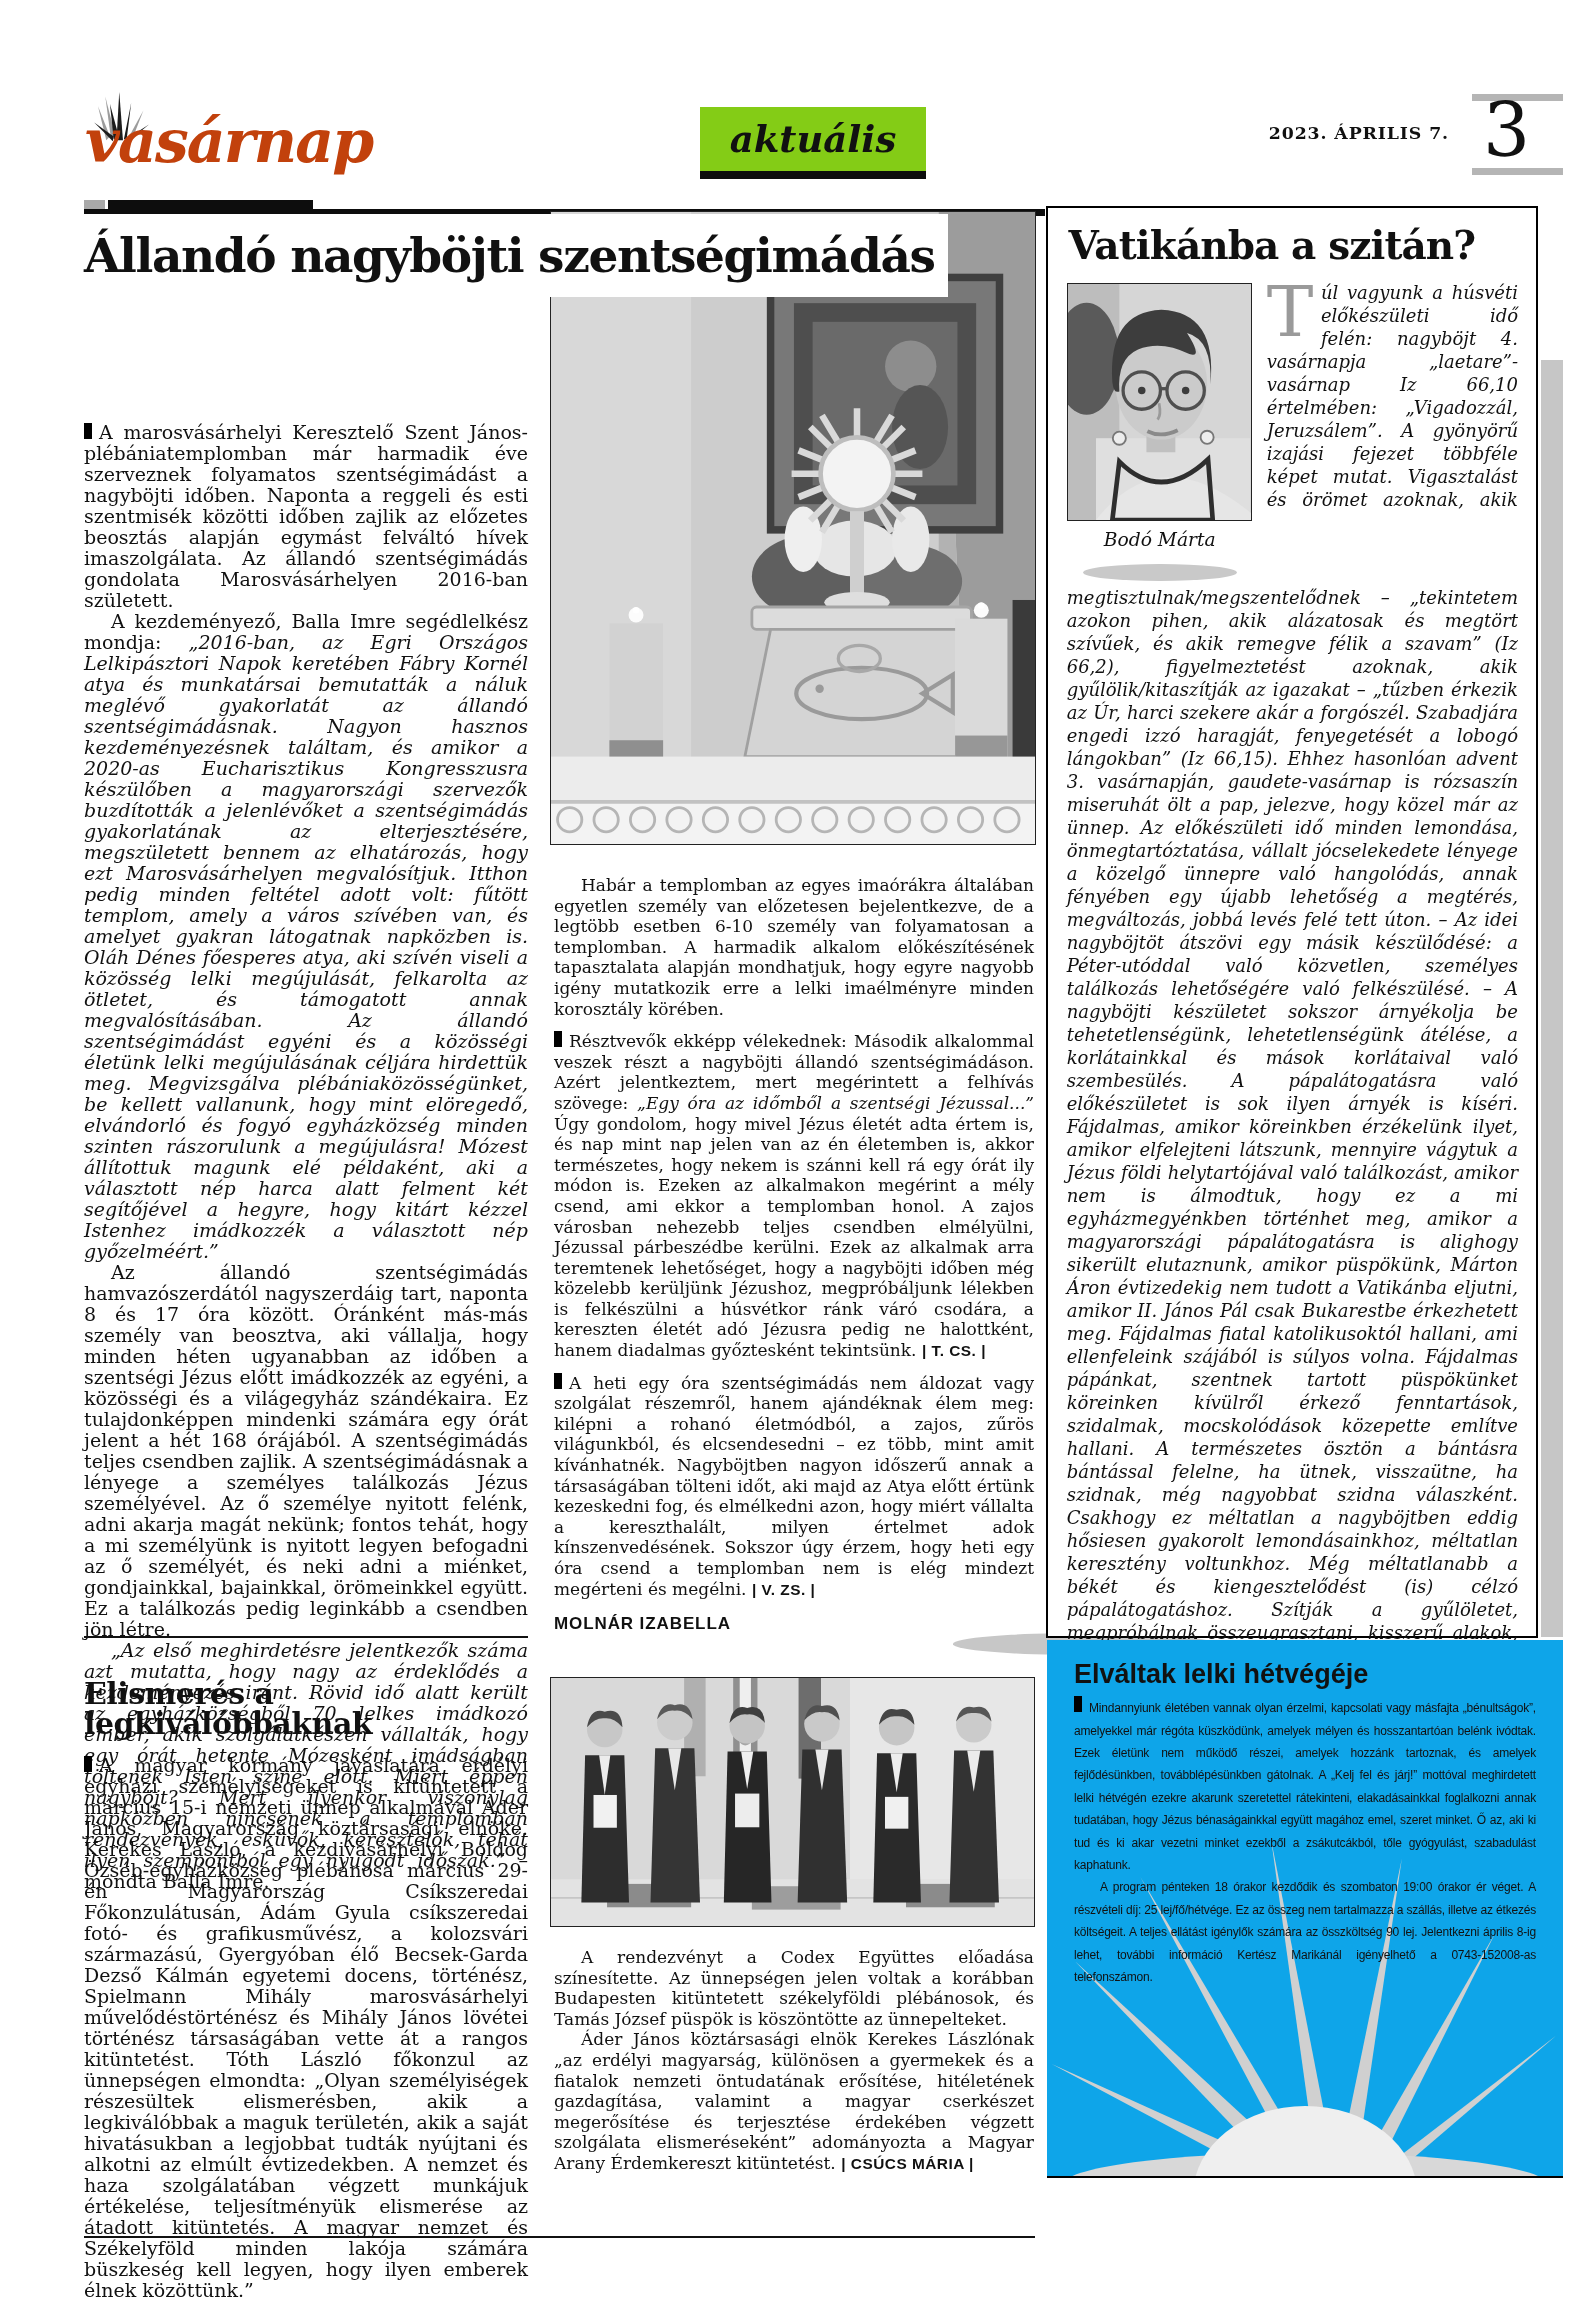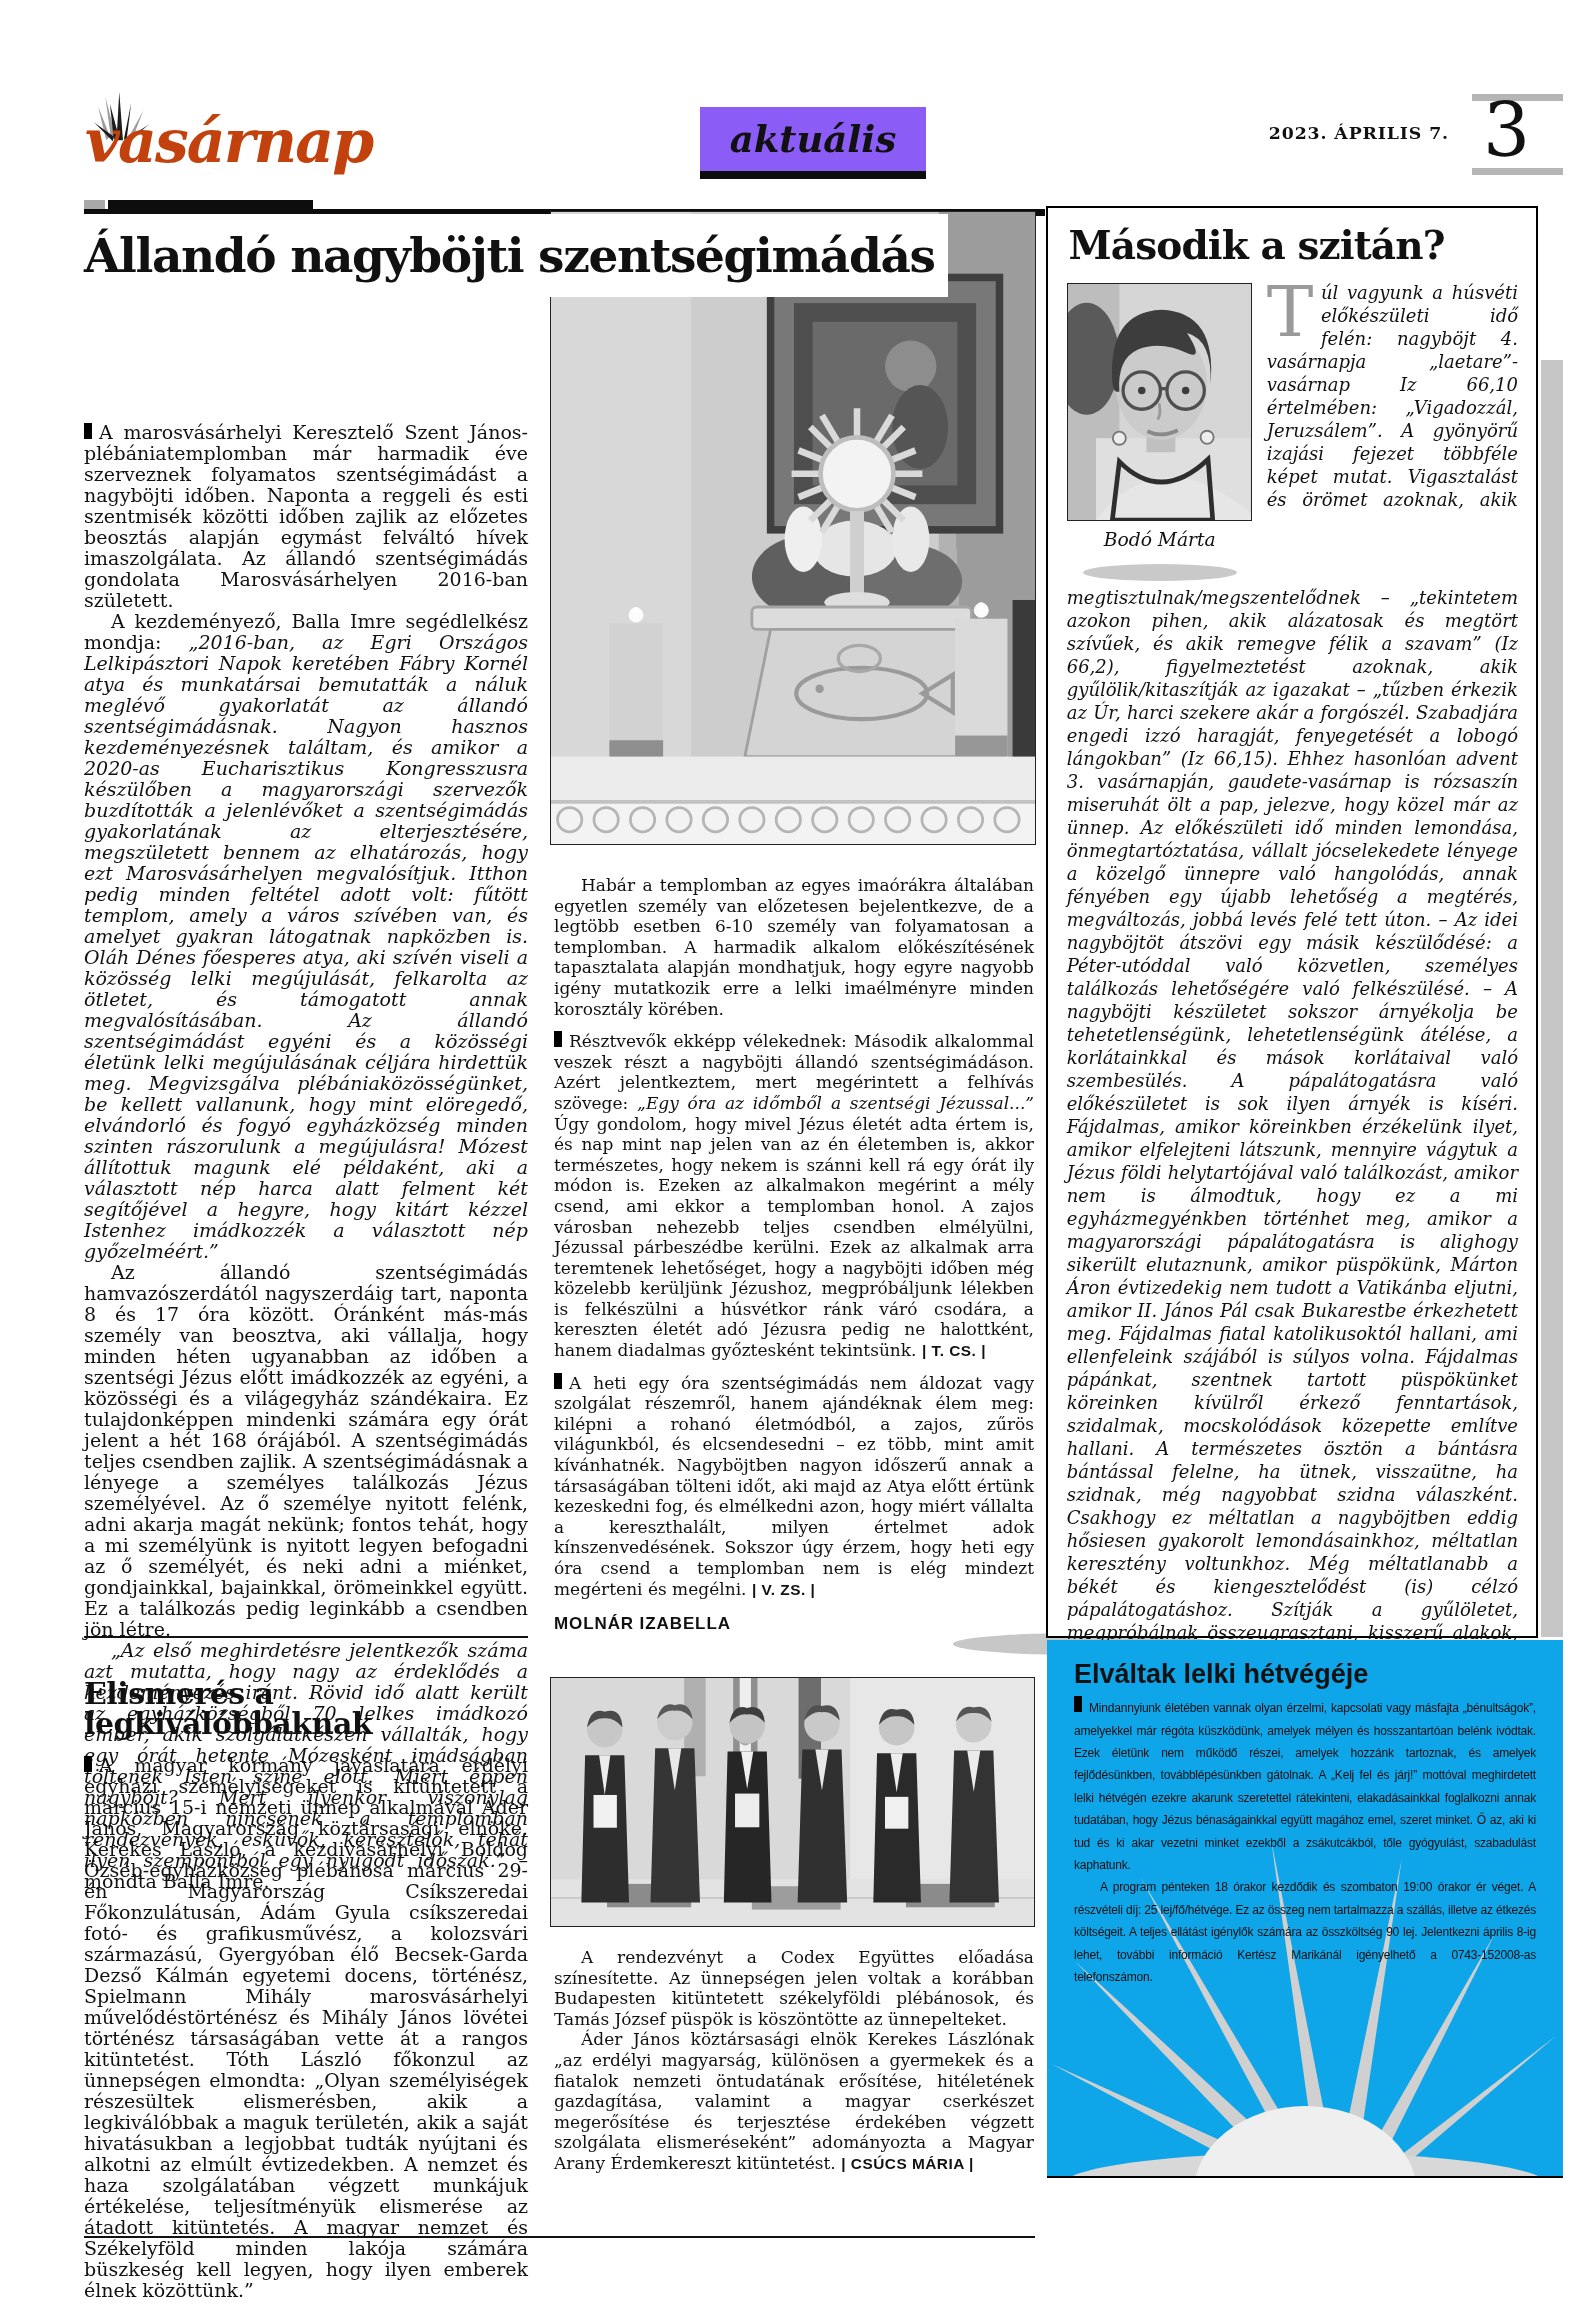--- a/index.html
+++ b/index.html
@@ -5,21 +5,21 @@
   html,body{margin:0;padding:0;background:#fff;}
   #page{position:relative;width:1595px;height:2319px;background:#fff;overflow:hidden;
         font-family:"DejaVu Serif",serif;color:#111;}
   .abs{position:absolute;}
   
   .masthead{left:85px;top:111px;width:290px;font:italic bold 60px/1 "DejaVu Serif",serif;
             letter-spacing:-1.9px;color:#c2410c;z-index:2;}
   .mast-star{left:92px;top:92px;z-index:1;}
   .mast-bar-gray{left:84px;top:200px;width:20.6px;height:11.2px;background:#a9a9a9;}
   .mast-bar{left:108px;top:200px;width:205px;height:11.2px;background:#0d0d0d;}
-  .section-box{left:700px;top:107px;width:226px;height:64px;background:#8b5cf6;
+  .section-box{left:700px;top:107px;width:226px;height:64px;background:#84cc16;
                display:flex;align-items:center;justify-content:center;
                font:italic bold 37px/1 "DejaVu Serif",serif;}
   .section-bar{left:700px;top:171px;width:226px;height:7.5px;background:#0d0d0d;}
   .issue-date{left:1206px;top:125px;width:243px;text-align:right;
               font:bold 17.3px/1 "DejaVu Serif",serif;letter-spacing:0.9px;}
   .pageno{left:1467px;top:93px;width:79px;text-align:center;
           font:normal 74px/75px "DejaVu Serif",serif;}
   .pn-bar-t{left:1472px;top:94px;width:91px;height:7px;background:#b5b5b5;}
   .pn-bar-b{left:1472px;top:168px;width:91px;height:7px;background:#b5b5b5;}
   .head-rule{left:84px;top:209px;width:961px;height:6.5px;background:#0d0d0d;}
@@ -193,21 +193,21 @@
     <p class="ind"><span>Habár a templomban az egyes imaórákra általában egyetlen személy van előzetesen bejelentkezve, de a legtöbb esetben 6-10 személy van folyamatosan a templomban. A harmadik alkalom előkészítésének tapasztalata alapján mondhatjuk, hogy egyre nagyobb igény mutatkozik erre a lelki imaélményre minden korosztály körében.</span></p>
     <p class="gap"><span class="pmark"></span><span>Résztvevők ekképp vélekednek: Második alkalommal veszek részt a nagyböjti állandó szentségimádáson. Azért jelentkeztem, mert megérintett a felhívás szövege: </span><span class="it">„Egy óra az időmből a szentségi Jézussal...”</span><span> Úgy gondolom, hogy mivel Jézus életét adta értem is, és nap mint nap jelen van az én életemben is, akkor természetes, hogy nekem is szánni kell rá egy órát ily módon is. Ezeken az alkalmakon megérint a mély csend, ami ekkor a templomban honol. A zajos városban nehezebb teljes csendben elmélyülni, Jézussal párbeszédbe kerülni. Ezek az alkalmak arra teremtenek lehetőséget, hogy a nagyböjti időben még közelebb kerüljünk Jézushoz, megpróbáljunk lélekben is felkészülni a húsvétkor ránk váró csodára, a kereszten életét adó Jézusra pedig ne halottként, hanem diadalmas győztesként tekintsünk. </span><span class="credit">| T. CS. |</span></p>
     <p class="gap"><span class="pmark"></span><span>A heti egy óra szentségimádás nem áldozat vagy szolgálat részemről, hanem ajándéknak élem meg: kilépni a rohanó életmódból, a zajos, zűrös világunkból, és elcsendesedni – ez több, mint amit kívánhatnék. Nagyböjtben nagyon időszerű annak a társaságában tölteni időt, aki majd az Atya előtt értünk kezeskedni fog, és elmélkedni azon, hogy miért vállalta a kereszthalált, milyen értelmet adok kínszenvedésének. Sokszor úgy érzem, hogy heti egy óra csend a templomban nem is elég mindezt megérteni és megélni. </span><span class="credit">| V. ZS. |</span></p>
   </div>
 
   <div class="abs photo-credit">MOLNÁR IZABELLA</div>
   <div class="abs mid-ellipse"></div>
   <div class="abs sep-rule-left"></div>
 
   <div class="abs opinion">
-    <div class="op-title">Második a szitán?</div>
+    <div class="op-title">Vatikánba a szitán?</div>
     <div class="op-photoblock">
       <div class="op-photo">
         <svg width="183" height="236" viewBox="0 0 392 505" preserveAspectRatio="none">
           <rect width="392" height="505" fill="#d6d6d6"></rect>
           <rect x="0" y="0" width="110" height="505" fill="#bdbdbd"></rect>
           <ellipse cx="40" cy="160" rx="70" ry="120" fill="#5a5a5a"></ellipse>
           <rect x="60" y="330" width="330" height="175" fill="#dfdfdf"></rect>
           <path d="M60,505 Q196,330 392,490 L392,505 Z" fill="#e6e6e6"></path>
           <rect x="168" y="270" width="62" height="90" fill="#c0c0c0"></rect>
           <ellipse cx="200" cy="215" rx="98" ry="118" fill="#cbcbcb"></ellipse>

